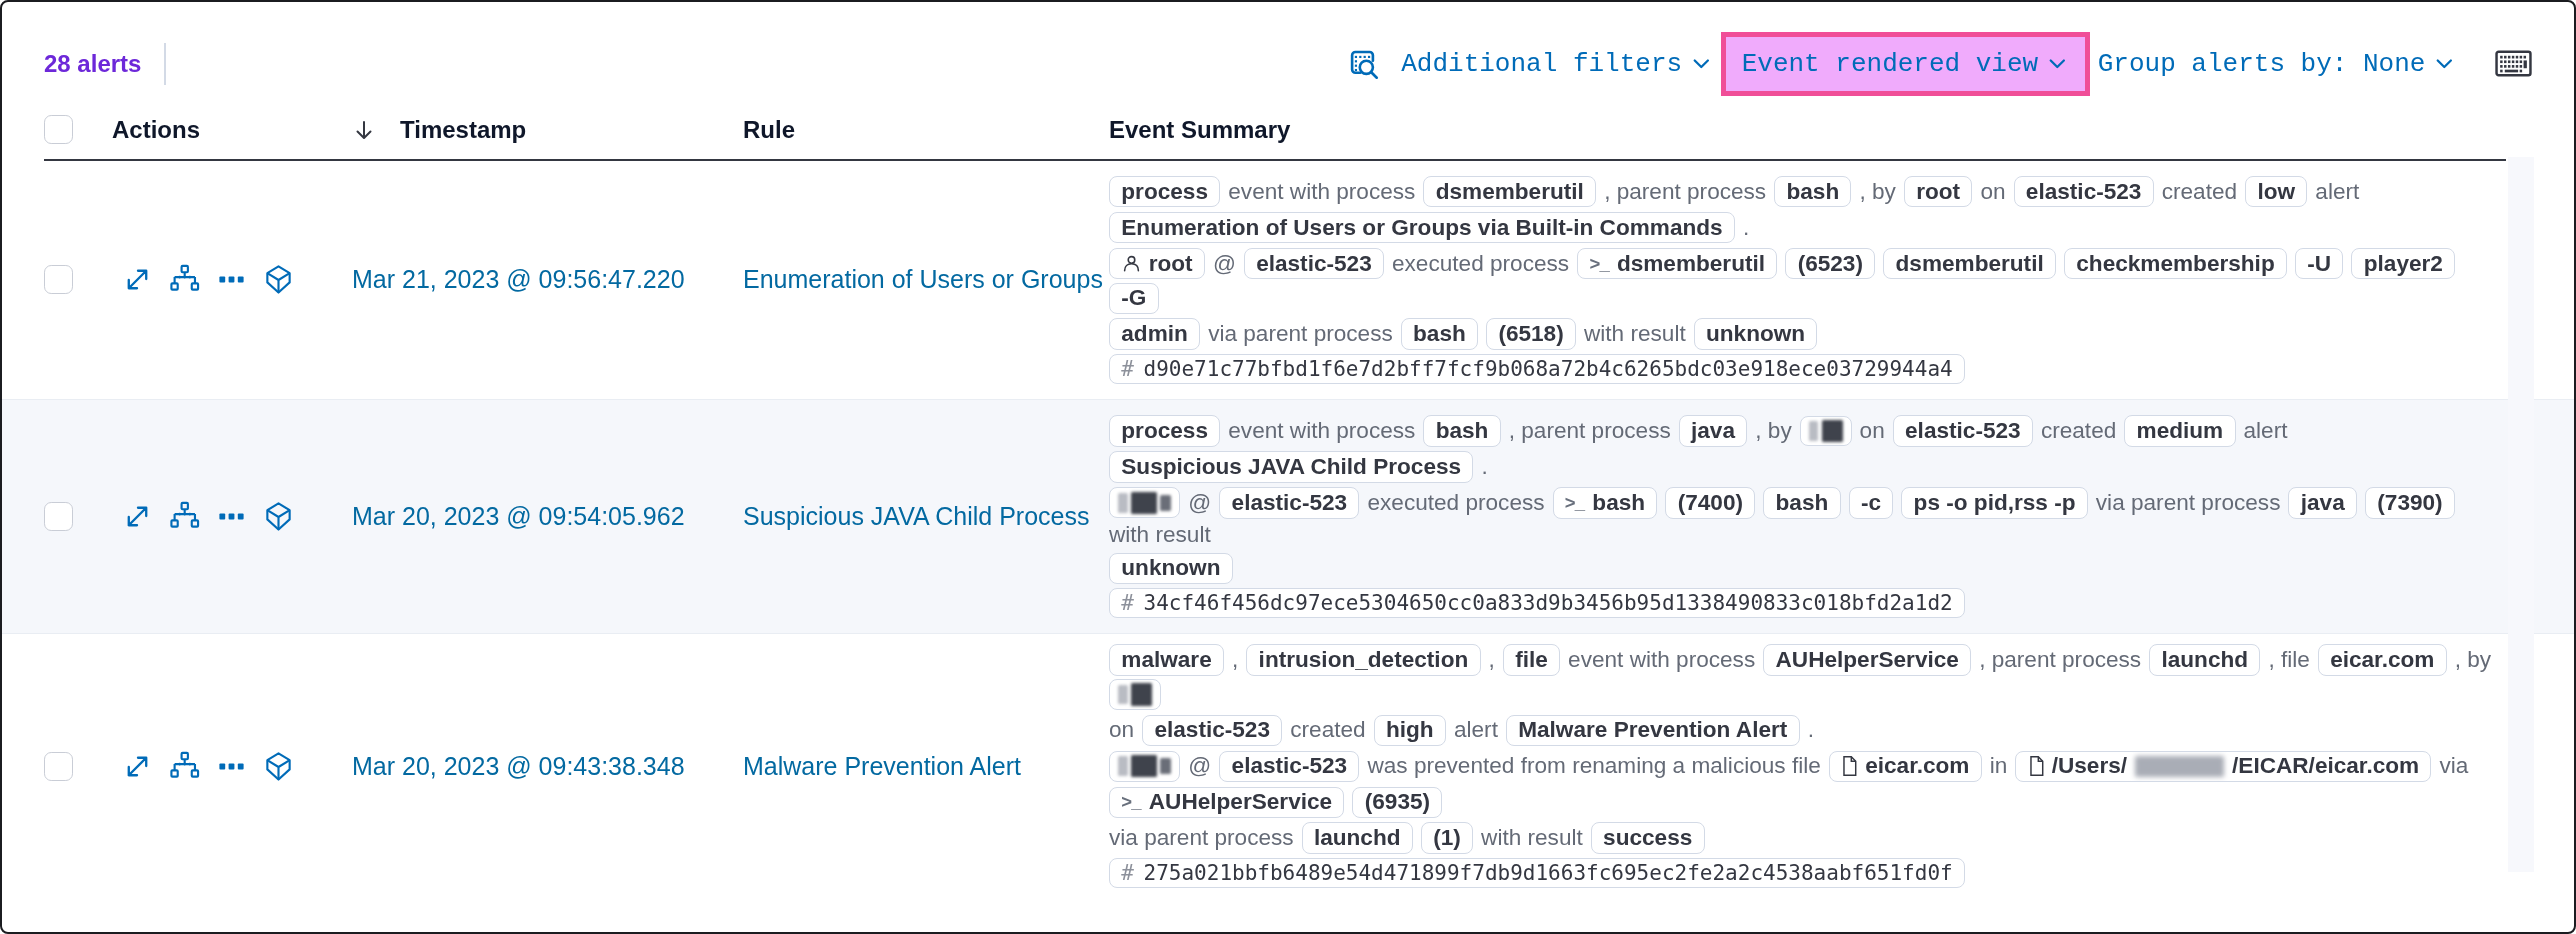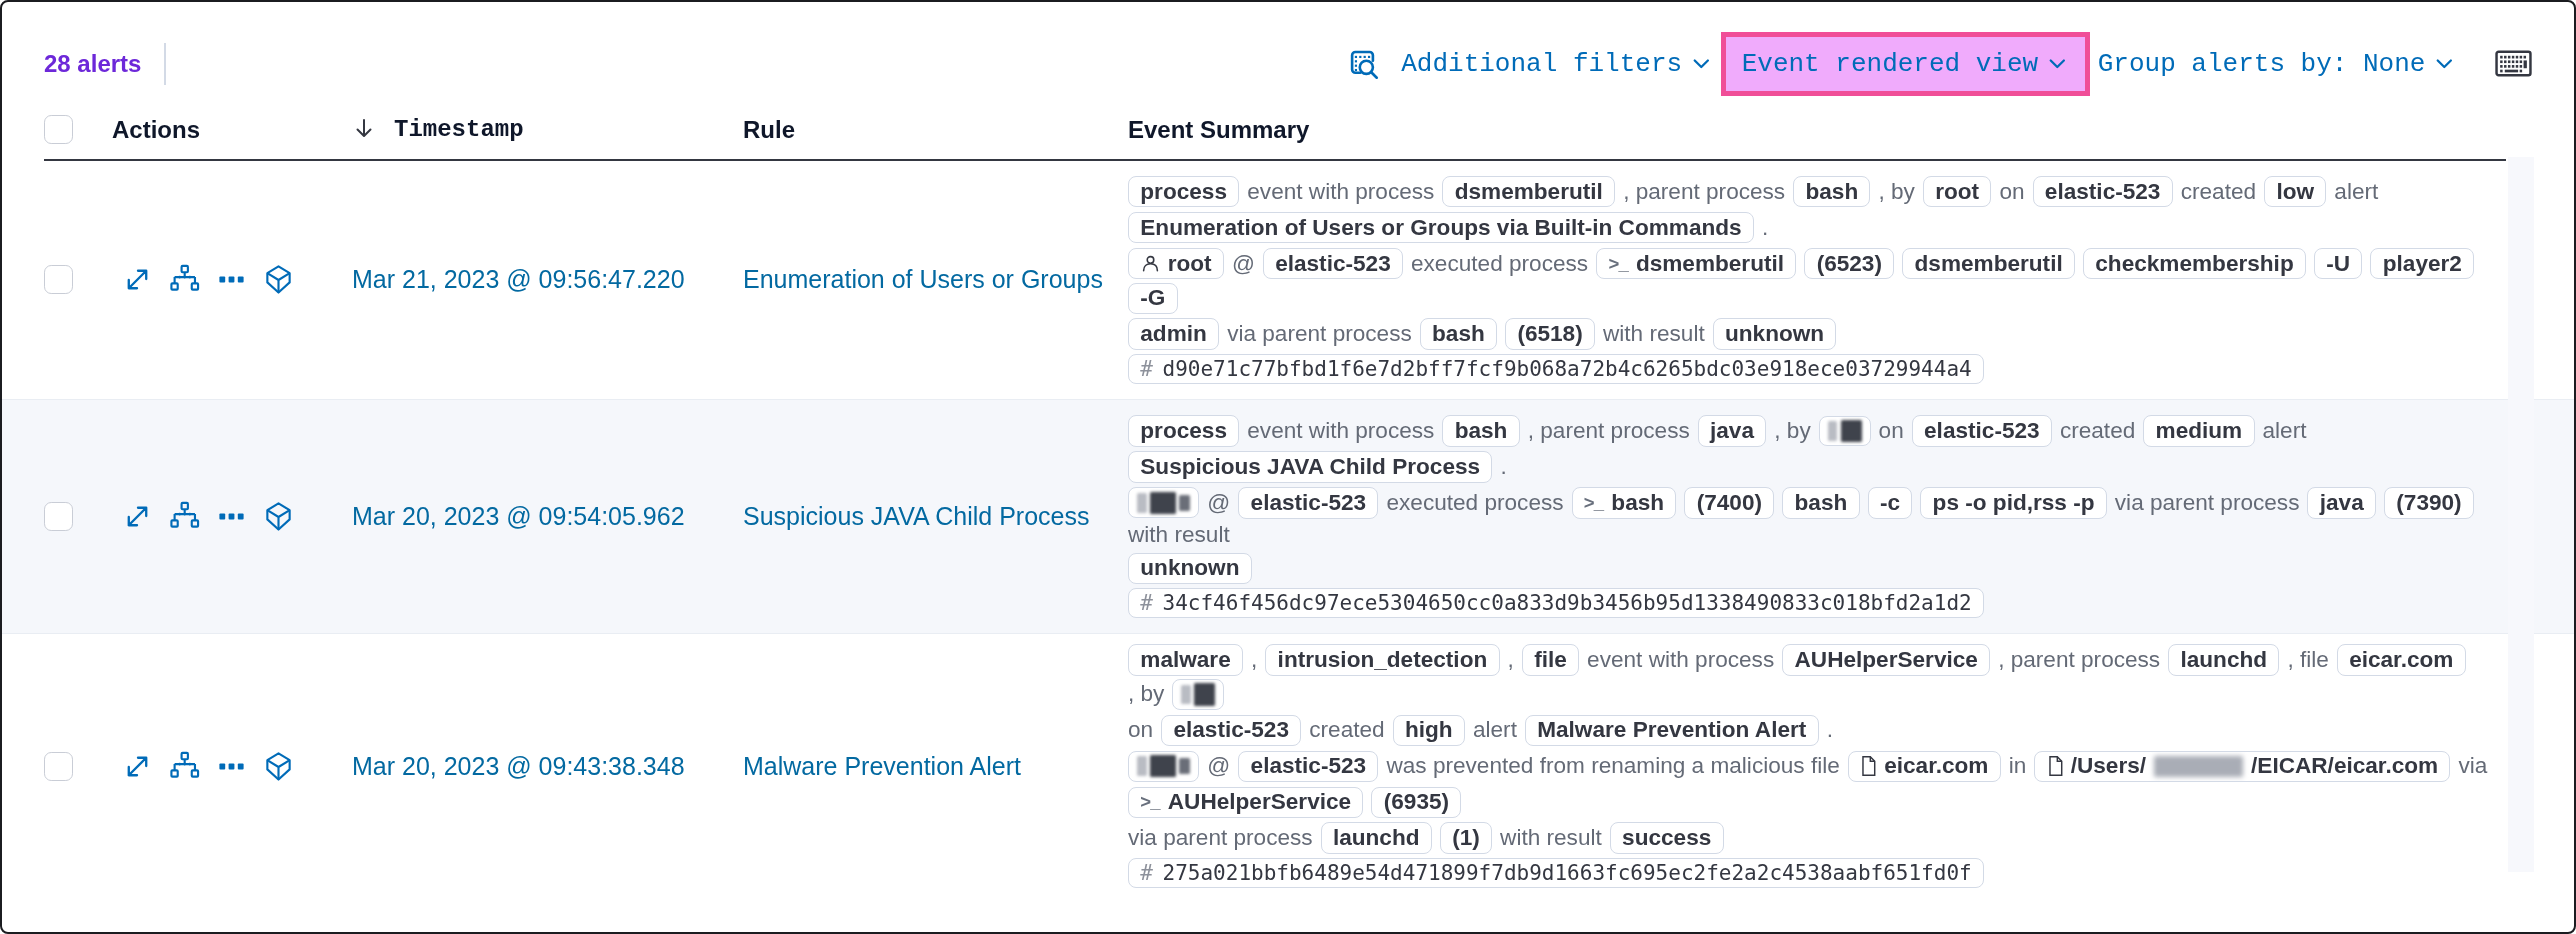--- a/index.html
+++ b/index.html
@@ -16,23 +16,23 @@
   .inspect-wrap{margin-right:21px;display:flex;}
   .pink-box{border:5.6px solid #f04e98;padding:12px 16px;margin:0 8px;background:#f0abfc;display:flex;}
   .kbd-wrap{margin-left:39px;display:flex;}
 
   
   .thead{display:flex;align-items:center;margin:11.3px 68px 0 42px;padding-bottom:14.5px;border-bottom:2.4px solid #343741;}
   .col-check{width:68px;display:flex;align-items:center;}
   .col-actions{width:240px;}
   .col-time{width:391px;}
   .col-rule{width:366px;}
-  .col-sum{flex:1;min-width:0;margin-left:19px;}
+  .col-sum{flex:1;min-width:0;}
   .th{font-size:24px;font-weight:700;color:#0f172a;white-space:nowrap;}
-  .th-time{display:flex;align-items:flex-start;gap:18px;font-family:Liberation Mono, monospace;}
+  .th-time{display:flex;align-items:center;gap:24px;}
   .checkbox{width:29px;height:29px;border:1.6px solid #c9cdd6;border-radius:7.2px;background:#fff;box-sizing:border-box;cursor:pointer;}
 
   .row{display:flex;align-items:center;padding:13px 68px 13px 42px;}
   .row.striped{background:#f5f7fb;}
   .row + .row{border-top:0.8px solid #e9edf3;}
   .row.r3{padding-top:8px;padding-bottom:8px;}
   .actions-cell{display:flex;align-items:center;gap:16px;padding-left:9.7px;box-sizing:border-box;}
   .icon-btn{background:none;border:none;padding:0;cursor:pointer;display:flex;align-items:center;}
   .ts,.rule{font-size:25px;color:#0369a1;white-space:nowrap;overflow:hidden;}
 

